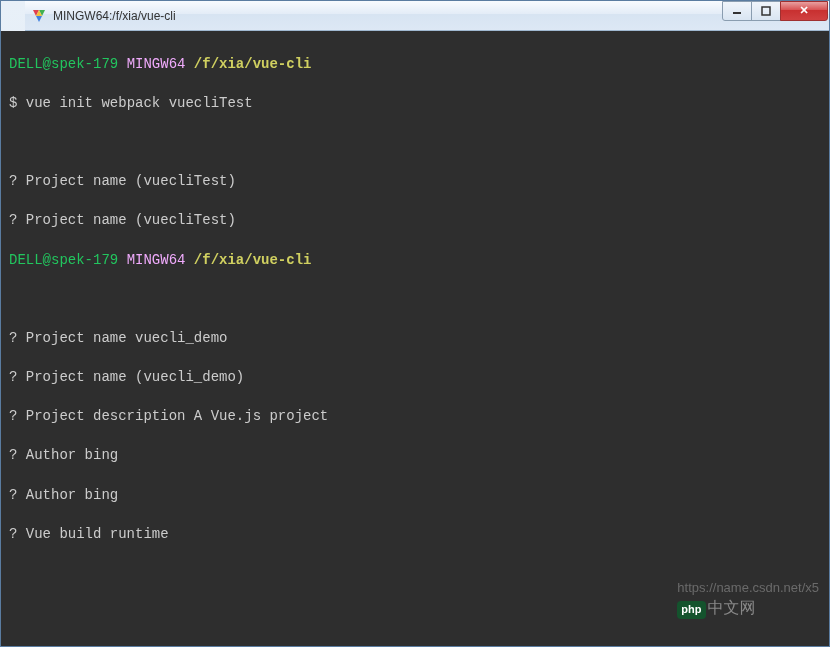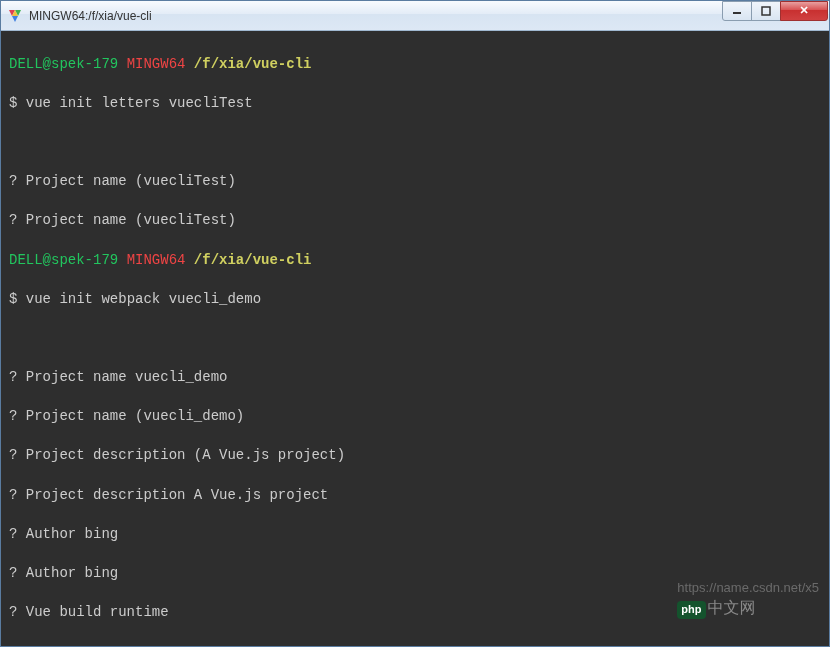--- a/index.html
+++ b/index.html
@@ -19,20 +19,21 @@
   flex-direction: column;
   background: linear-gradient(to bottom, #e8f0f8 0%, #d4e2f0 100%);
 }
 .titlebar {
   height: 30px;
   background: linear-gradient(to bottom, #f8fbfe 0%, #e3ecf7 45%, #d7e4f2 46%, #dde8f5 100%);
   display: flex;
   align-items: center;
   padding-left: 6px;
   border-bottom: 1px solid #a0b8d0;
+  margin-left: 24px;
 }
 .titlebar-icon {
   width: 16px;
   height: 16px;
   margin-right: 6px;
   display: flex;
   align-items: center;
   justify-content: center;
 }
 .titlebar-text {
@@ -77,21 +78,21 @@
   background: #2e2e2e;
   padding: 4px 8px;
   color: #cccccc;
   line-height: 1.4;
   overflow: hidden;
   white-space: pre-wrap;
   font-family: Consolas, 'Courier New', monospace;
   position: relative;
 }
 .g { color: #22c55e; }
-.m { color: #ef4444; }
+.m { color: #f0abfc; }
 .y { color: #d0d060; font-weight: bold; }
 .line { display: block; }
 .watermark {
   position: absolute;
   bottom: 8px;
   right: 10px;
   color: #6a6a6a;
   font-size: 13px;
   font-family: Arial, sans-serif;
 }
@@ -136,30 +137,28 @@
           </svg>
       </div>
       <div class="win-btn close">
         <span class="x-icon">✕</span>
       </div>
     </div>
   </div>
 
   <div class="terminal">
 <span class="line"><span class="g">DELL@spek-179</span> <span class="m">MINGW64</span> <span class="y">/f/xia/vue-cli</span></span>
-<span class="line"><span>$ </span><span>vue init letters vuecliTest</span></span>
+<span class="line"><span>$ </span><span>vue init webpack vuecliTest</span></span>
 <span class="line">&nbsp;</span>
 <span class="line">? Project name (vuecliTest)</span>
 <span class="line">? Project name (vuecliTest)</span>
 <span class="line"><span class="g">DELL@spek-179</span> <span class="m">MINGW64</span> <span class="y">/f/xia/vue-cli</span></span>
-<span class="line"><span>$ </span><span>vue init webpack vuecli_demo</span></span>
 <span class="line">&nbsp;</span>
 <span class="line">? Project name vuecli_demo</span>
 <span class="line">? Project name (vuecli_demo)</span>
-<span class="line">? Project description (A Vue.js project)</span>
 <span class="line">? Project description A Vue.js project</span>
 <span class="line">? Author bing</span>
 <span class="line">? Author bing</span>
 <span class="line">? Vue build runtime</span>
 
 
 
 
 
 

